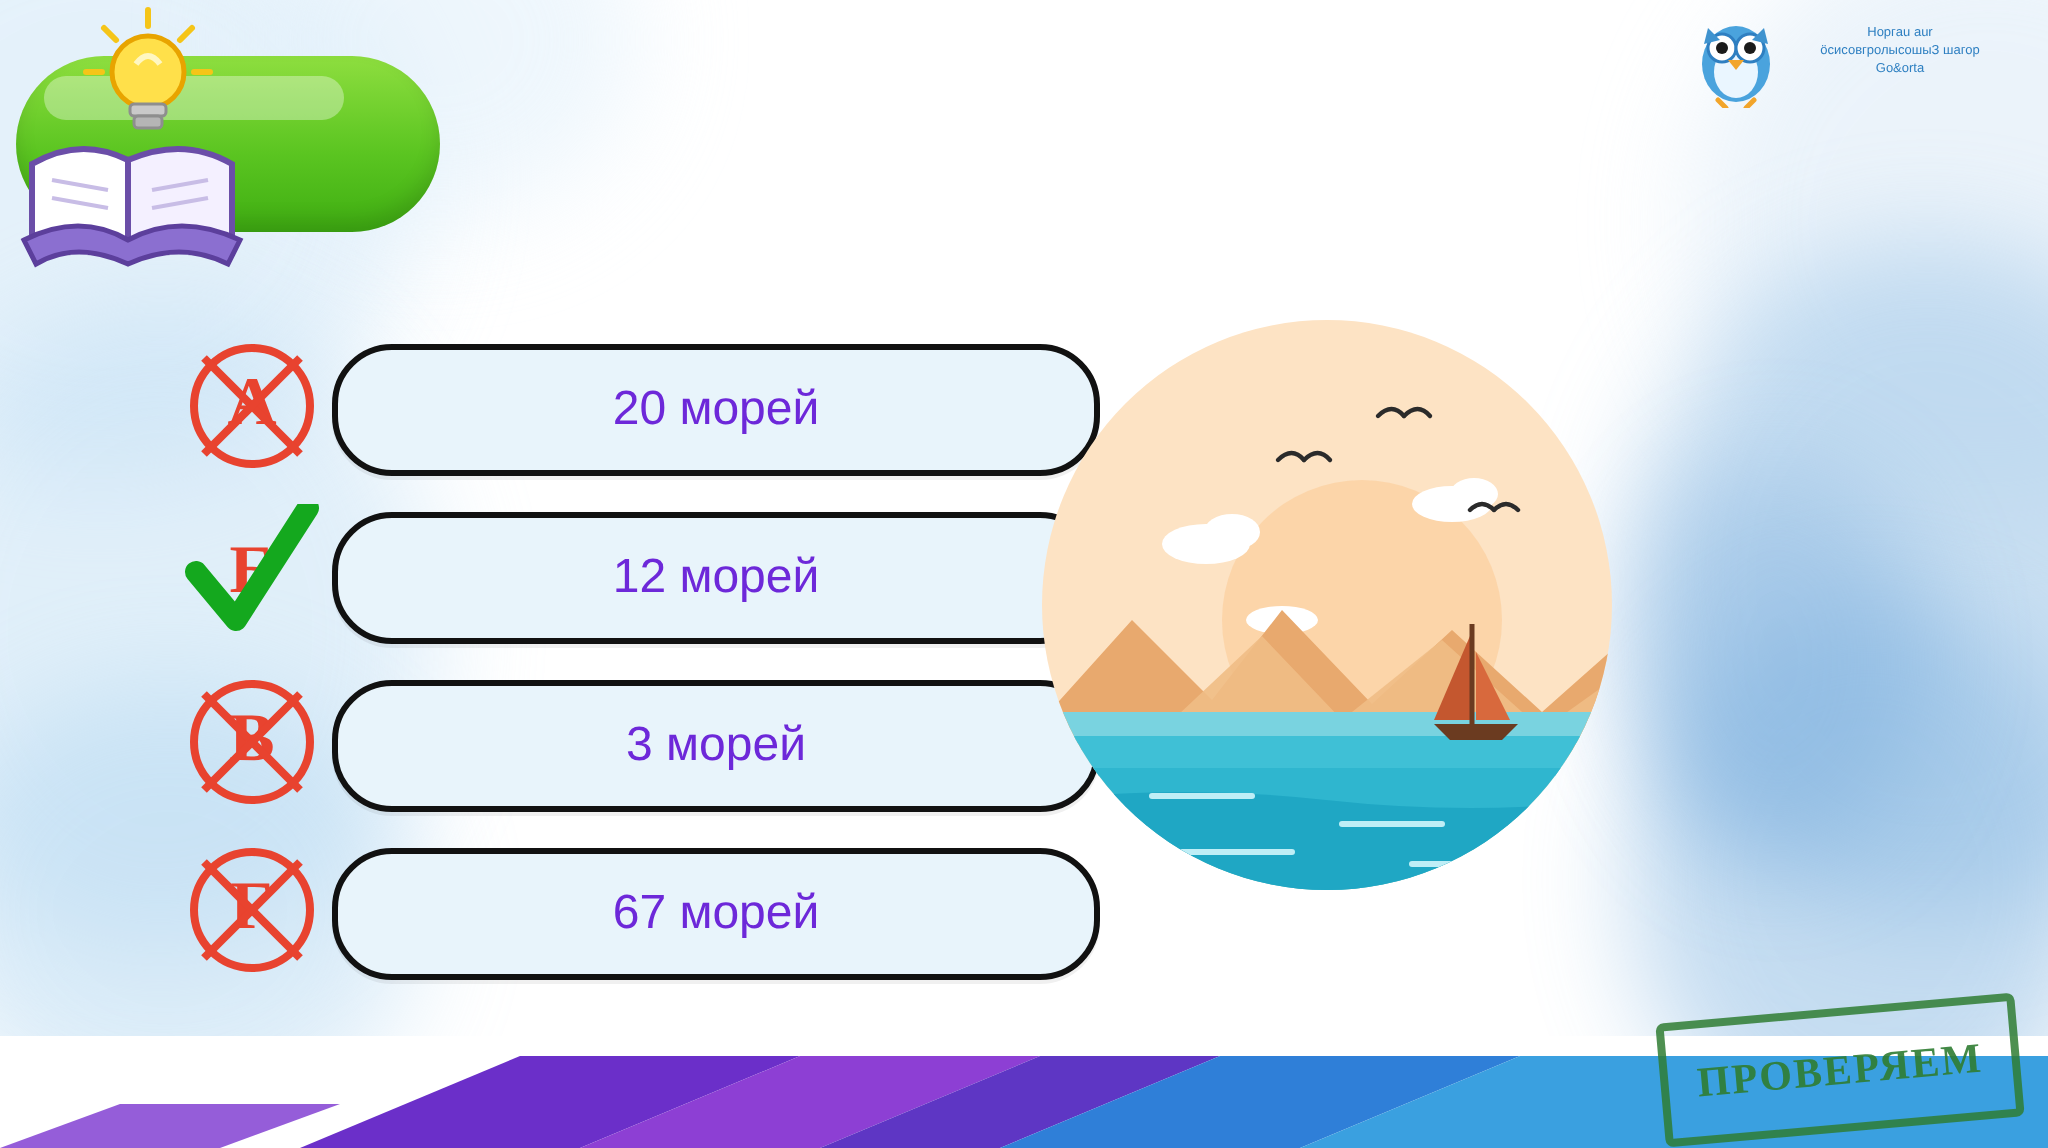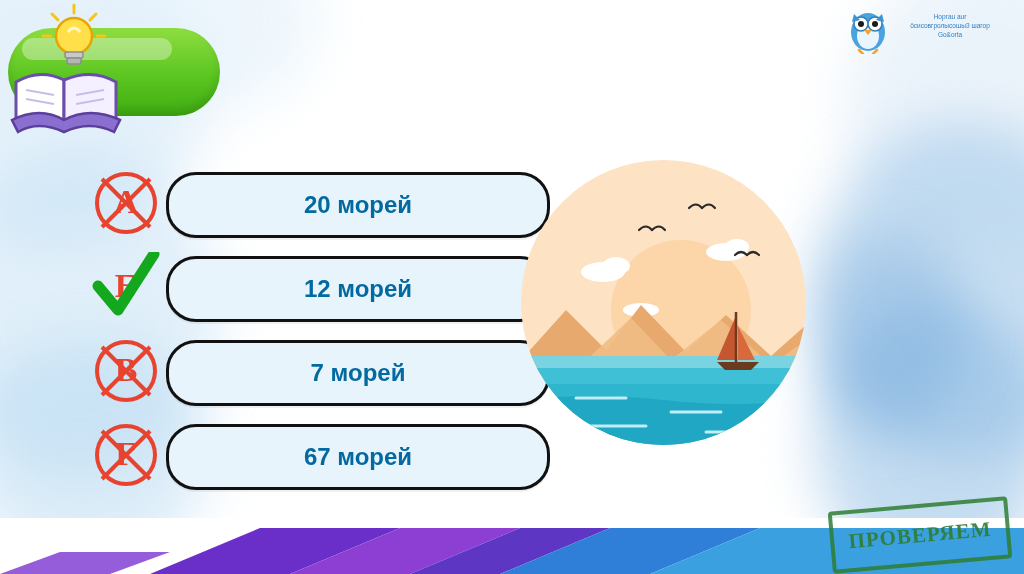--- a/index.html
+++ b/index.html
@@ -53,21 +53,21 @@
     font-family:"Liberation Sans", sans-serif;
   }
 
   
   .answers{position:absolute;left:88px;top:168px;width:380px;}
   .ans-row{position:relative;height:84px;}
   .ans-pill{
     position:absolute;left:78px;top:4px;width:378px;height:60px;
     background:#e8f4fb;border:3px solid #111;border-radius:30px;
     display:flex;align-items:center;justify-content:center;
-    font-size:24px;font-weight:bold;color:#0369a1;
+    font-size:24px;font-weight:normal;color:#6d28d9;
     box-shadow:0 2px 0 rgba(0,0,0,.06);
   }
   .letter-wrap{position:absolute;left:0;top:0;width:76px;height:70px;}
   .letter{
     position:absolute;left:14px;top:6px;width:48px;height:56px;
     display:flex;align-items:center;justify-content:center;
     font-size:34px;font-weight:bold;color:#e8432f;
     font-family:"Liberation Serif", serif;
   }
   .mark{position:absolute;left:0;top:0;width:76px;height:70px;}
@@ -179,21 +179,21 @@
 
     <div class="ans-row">
       <div class="letter-wrap">
         <div class="letter">В</div>
         <svg class="mark" viewBox="0 0 76 70">
           <circle cx="38" cy="35" r="29" fill="none" stroke="#e8432f" stroke-width="4"></circle>
           <line x1="14" y1="11" x2="62" y2="59" stroke="#e8432f" stroke-width="4"></line>
           <line x1="62" y1="11" x2="14" y2="59" stroke="#e8432f" stroke-width="4"></line>
         </svg>
       </div>
-      <div class="ans-pill">7 морей</div>
+      <div class="ans-pill">3 морей</div>
     </div>
 
     <div class="ans-row">
       <div class="letter-wrap">
         <div class="letter">Г</div>
         <svg class="mark" viewBox="0 0 76 70">
           <circle cx="38" cy="35" r="29" fill="none" stroke="#e8432f" stroke-width="4"></circle>
           <line x1="14" y1="11" x2="62" y2="59" stroke="#e8432f" stroke-width="4"></line>
           <line x1="62" y1="11" x2="14" y2="59" stroke="#e8432f" stroke-width="4"></line>
         </svg>

